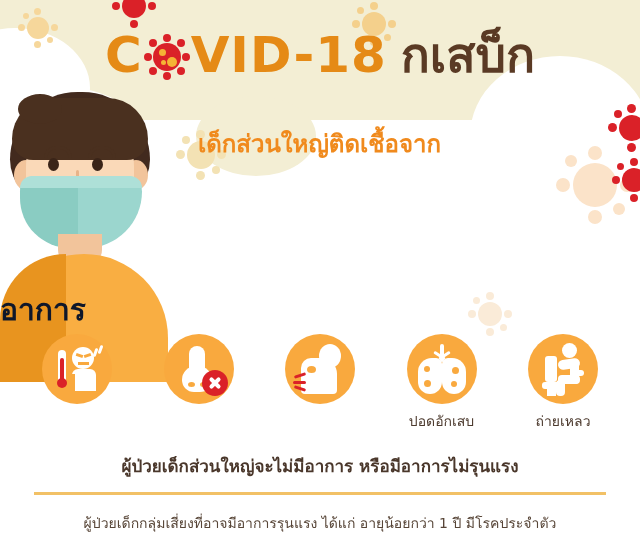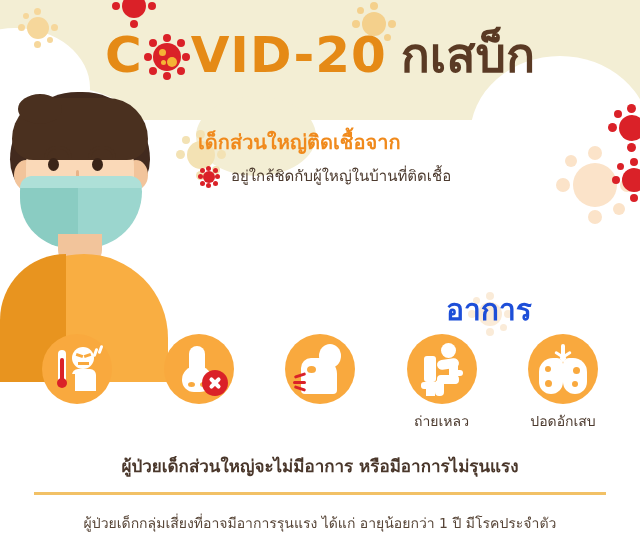--- a/index.html
+++ b/index.html
@@ -64,32 +64,32 @@
   .kid .mask{position:absolute;left:24px;top:84px;width:122px;height:72px;background:#9BD6CE;border-radius:16px 16px 58px 58px;}
   .kid .mask-sh{position:absolute;left:24px;top:84px;width:58px;height:72px;background:#8ACCC2;border-radius:16px 0 0 50px;}
   .kid .mask-top{position:absolute;left:24px;top:84px;width:122px;height:12px;background:#AEE0D8;border-radius:14px 14px 0 0;}
   .kid .neck{position:absolute;left:62px;top:142px;width:44px;height:30px;background:#F2C49B;border-radius:0 0 14px 14px;}
   .kid .body{position:absolute;left:4px;top:162px;width:168px;height:128px;background:#F9AE42;border-radius:84px 84px 0 0;}
   .kid .body-sh{position:absolute;left:4px;top:162px;width:66px;height:128px;background:#E8941F;border-radius:84px 0 0 0;}
 
   
   .sec1{position:absolute;left:198px;top:130px;width:430px;}
   .sec1-head{
-    font-size:20px;font-weight:bold;color:#F08A1D;line-height:1.2;margin-bottom:12px;
+    font-size:24px;font-weight:bold;color:#F08A1D;line-height:1.2;margin-bottom:18px;
   }
   .bullet{display:flex;align-items:center;margin-bottom:13px;}
   .bullet .bicon{position:relative;width:22px;height:22px;flex:0 0 22px;margin-right:11px;}
   .bullet .bicon .bc{position:absolute;left:5px;top:5px;width:12px;height:12px;border-radius:50%;background:#DA2128;}
   .bullet .bicon .bs{position:absolute;width:5px;height:5px;border-radius:50%;background:#DA2128;}
   .bullet .btxt{font-size:15px;color:#4C3A2E;line-height:1.3;}
 
   
   .sym-head{
-    position:absolute;left:0;top:286px;width:532px;text-align:right;
-    font-size:30px;font-weight:bold;color:#1d4ed8;
+    position:absolute;left:0;top:286px;width:532px;text-align:left;
+    font-size:30px;font-weight:bold;color:#0f172a;
   }
   .sym-row{
     position:absolute;left:0;top:334px;width:640px;
     display:flex;justify-content:space-between;padding:0 22px;box-sizing:border-box;
   }
   .sym{width:110px;text-align:center;}
   .sym-circle{
     width:70px;height:70px;border-radius:50%;background:#F9A93E;
     margin:0 auto 9px auto;position:relative;
   }
@@ -205,21 +205,21 @@
         <span class="vs" style="left:19px;top:38px;"></span>
         <span class="vs" style="left:0;top:19px;"></span>
         <span class="vs" style="left:38px;top:19px;"></span>
         <span class="vs" style="left:5px;top:5px;"></span>
         <span class="vs" style="left:33px;top:5px;"></span>
         <span class="vs" style="left:5px;top:33px;"></span>
         <span class="vs" style="left:33px;top:33px;"></span>
         <span class="dot" style="left:15px;top:15px;width:7px;height:7px;"></span>
         <span class="dot" style="left:23px;top:23px;width:10px;height:10px;"></span>
         <span class="dot" style="left:17px;top:26px;width:5px;height:5px;"></span>
-      </span><span>VID-20</span></span>
+      </span><span>VID-18</span></span>
     <span class="t-thai">กเสบ็ก</span>
   </div>
 
   <div class="kid">
     <div class="hair-back"></div>
     <div class="ear" style="left:18px;top:68px;"></div>
     <div class="ear" style="left:128px;top:68px;"></div>
     <div class="face"></div>
     <div class="hair-front"></div>
     <div class="hair-tuft"></div>
@@ -232,34 +232,20 @@
     <div class="mask-sh"></div>
     <div class="mask-top"></div>
     <div class="neck"></div>
     <div class="body"></div>
     <div class="body-sh"></div>
   </div>
 
   <div class="sec1">
     <div class="sec1-head">เด็กส่วนใหญ่ติดเชื้อจาก</div>
 
-    <div class="bullet">
-      <span class="bicon">
-        <span class="bc"></span>
-        <span class="bs" style="left:8px;top:0;"></span>
-        <span class="bs" style="left:8px;top:17px;"></span>
-        <span class="bs" style="left:0;top:8px;"></span>
-        <span class="bs" style="left:17px;top:8px;"></span>
-        <span class="bs" style="left:2px;top:2px;"></span>
-        <span class="bs" style="left:15px;top:2px;"></span>
-        <span class="bs" style="left:2px;top:15px;"></span>
-        <span class="bs" style="left:15px;top:15px;"></span>
-      </span>
-      <span class="btxt">อยู่ใกล้ชิดกับผู้ใหญ่ในบ้านที่ติดเชื้อ</span>
-    </div>
 
   </div>
 
   <div class="sym-head">อาการ</div>
 
   <div class="sym-row">
 
     <div class="sym">
       <div class="sym-circle">
         <span class="ic w" style="left:30px;top:13px;width:22px;height:22px;border-radius:50%;"></span>
@@ -294,47 +280,47 @@
         <span class="ic w" style="left:16px;top:24px;width:36px;height:36px;border-radius:10px 16px 4px 4px;"></span>
         <span class="ic" style="left:22px;top:32px;width:9px;height:7px;background:#F9A93E;border-radius:50%;"></span>
         <span class="ic r" style="left:9px;top:40px;width:12px;height:3px;border-radius:2px;transform:rotate(-18deg);"></span>
         <span class="ic r" style="left:8px;top:47px;width:13px;height:3px;border-radius:2px;"></span>
         <span class="ic r" style="left:9px;top:53px;width:12px;height:3px;border-radius:2px;transform:rotate(18deg);"></span>
       </div>
     </div>
 
     <div class="sym">
       <div class="sym-circle">
+        <span class="ic w" style="left:33px;top:10px;width:4px;height:18px;border-radius:2px;"></span>
+        <span class="ic w" style="left:26px;top:20px;width:13px;height:3px;border-radius:2px;transform:rotate(32deg);"></span>
+        <span class="ic w" style="left:31px;top:20px;width:13px;height:3px;border-radius:2px;transform:rotate(-32deg);"></span>
+        <span class="ic w" style="left:11px;top:24px;width:24px;height:36px;border-radius:14px 6px 12px 12px;"></span>
+        <span class="ic w" style="left:35px;top:24px;width:24px;height:36px;border-radius:6px 14px 12px 12px;"></span>
+        <span class="ic" style="left:17px;top:32px;width:6px;height:6px;background:#F9A93E;border-radius:50%;"></span>
+        <span class="ic" style="left:17px;top:46px;width:7px;height:7px;background:#F9A93E;border-radius:50%;"></span>
+        <span class="ic" style="left:45px;top:33px;width:7px;height:7px;background:#F9A93E;border-radius:50%;"></span>
+        <span class="ic" style="left:44px;top:47px;width:6px;height:6px;background:#F9A93E;border-radius:50%;"></span>
+      </div>
+      <div class="sym-label">ปอดอักเสบ</div>
+    </div>
+
+    <div class="sym">
+      <div class="sym-circle">
         <span class="ic w" style="left:34px;top:9px;width:15px;height:15px;border-radius:50%;"></span>
         <span class="ic w" style="left:30px;top:25px;width:22px;height:10px;border-radius:5px;transform:rotate(-8deg);"></span>
         <span class="ic w" style="left:42px;top:28px;width:9px;height:22px;border-radius:4px;"></span>
         <span class="ic w" style="left:30px;top:41px;width:22px;height:9px;border-radius:4px;"></span>
         <span class="ic w" style="left:28px;top:46px;width:9px;height:16px;border-radius:4px;"></span>
         <span class="ic w" style="left:44px;top:36px;width:12px;height:6px;border-radius:3px;"></span>
         <span class="ic w" style="left:17px;top:22px;width:12px;height:26px;border-radius:3px;"></span>
         <span class="ic w" style="left:14px;top:48px;width:18px;height:7px;border-radius:3px;"></span>
         <span class="ic w" style="left:19px;top:54px;width:9px;height:8px;"></span>
       </div>
       <div class="sym-label">ถ่ายเหลว</div>
     </div>
 
-    <div class="sym">
-      <div class="sym-circle">
-        <span class="ic w" style="left:33px;top:10px;width:4px;height:18px;border-radius:2px;"></span>
-        <span class="ic w" style="left:26px;top:20px;width:13px;height:3px;border-radius:2px;transform:rotate(32deg);"></span>
-        <span class="ic w" style="left:31px;top:20px;width:13px;height:3px;border-radius:2px;transform:rotate(-32deg);"></span>
-        <span class="ic w" style="left:11px;top:24px;width:24px;height:36px;border-radius:14px 6px 12px 12px;"></span>
-        <span class="ic w" style="left:35px;top:24px;width:24px;height:36px;border-radius:6px 14px 12px 12px;"></span>
-        <span class="ic" style="left:17px;top:32px;width:6px;height:6px;background:#F9A93E;border-radius:50%;"></span>
-        <span class="ic" style="left:17px;top:46px;width:7px;height:7px;background:#F9A93E;border-radius:50%;"></span>
-        <span class="ic" style="left:45px;top:33px;width:7px;height:7px;background:#F9A93E;border-radius:50%;"></span>
-        <span class="ic" style="left:44px;top:47px;width:6px;height:6px;background:#F9A93E;border-radius:50%;"></span>
-      </div>
-      <div class="sym-label">ปอดอักเสบ</div>
-    </div>
-
   </div>
 
   <div class="foot-bold">ผู้ป่วยเด็กส่วนใหญ่จะไม่มีอาการ หรือมีอาการไม่รุนแรง</div>
   <div class="divider"></div>
   <div class="foot-note">ผู้ป่วยเด็กกลุ่มเสี่ยงที่อาจมีอาการรุนแรง ได้แก่ อายุน้อยกว่า 1 ปี มีโรคประจำตัว</div>
 
 </div>
 
 </body></html>

